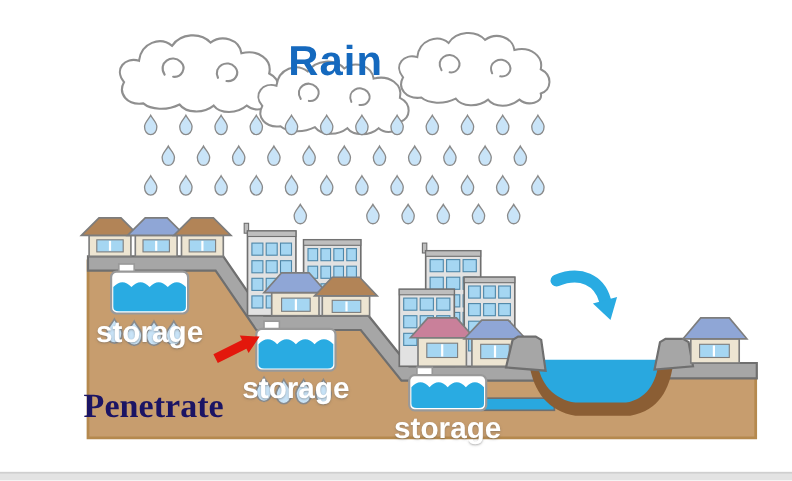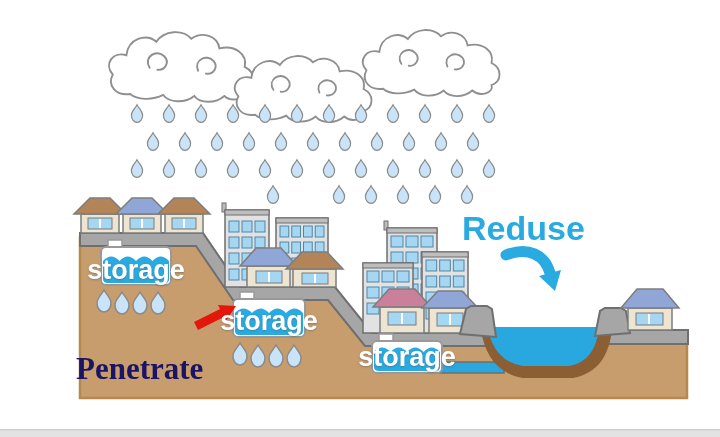--- a/index.html
+++ b/index.html
@@ -6,21 +6,21 @@
   #stage{position:relative;width:720px;height:437px;background:#fff;overflow:hidden;
          font-family:"Liberation Sans",sans-serif;}
   #scene{position:absolute;left:0;top:0;}
   .lbl{position:absolute;line-height:1;white-space:nowrap;font-weight:bold;
        font-family:"Liberation Sans",sans-serif;}
   #rainLbl{left:262px;top:37px;font-size:38px;color:#1569BE;letter-spacing:1px;}
   #reduseLbl{left:462px;top:211px;font-size:34px;color:#29ABE2;}
   #penetrateLbl{left:76px;top:353px;font-size:31px;color:#1B1464;
        font-family:"Liberation Serif",serif;}
   .storageLbl{font-size:27px;color:#FFFFFF;width:160px;text-align:center;
-       text-shadow:0 1px 2px rgba(90,90,90,.5);}
+       text-shadow:0 1px 2px rgba(90,90,90,.5);margin-top:32px;}
   #st1{left:56px;top:257px;}
   #st2{left:189px;top:308px;}
   #st3{left:327px;top:344px;}
 </style>
 </head>
 <body>
 
 <div id="stage">
 
 <svg id="scene" width="720" height="437" viewBox="0 0 720 437">
@@ -267,18 +267,18 @@
 
   <g>
     <path d="M506,255 C528,246 545,255 550,273" fill="none" stroke="#29ABE2" stroke-width="11" stroke-linecap="round"></path>
     <polygon points="561,270 539,276 555,291" fill="#29ABE2"></polygon>
   </g>
 
   <rect x="0" y="429" width="720" height="8" fill="#E3E3E3"></rect>
   <rect x="0" y="429" width="720" height="1.5" fill="#CFCFCF"></rect>
 </svg>
 
-<div class="lbl" id="reduseLbl">Reduse</div>
+<div class="lbl" id="rainLbl">Rain</div>
 <div class="lbl" id="penetrateLbl">Penetrate</div>
 <div class="lbl storageLbl" id="st1">storage</div>
 <div class="lbl storageLbl" id="st2">storage</div>
 <div class="lbl storageLbl" id="st3">storage</div>
 </div>
 
 </body></html>

